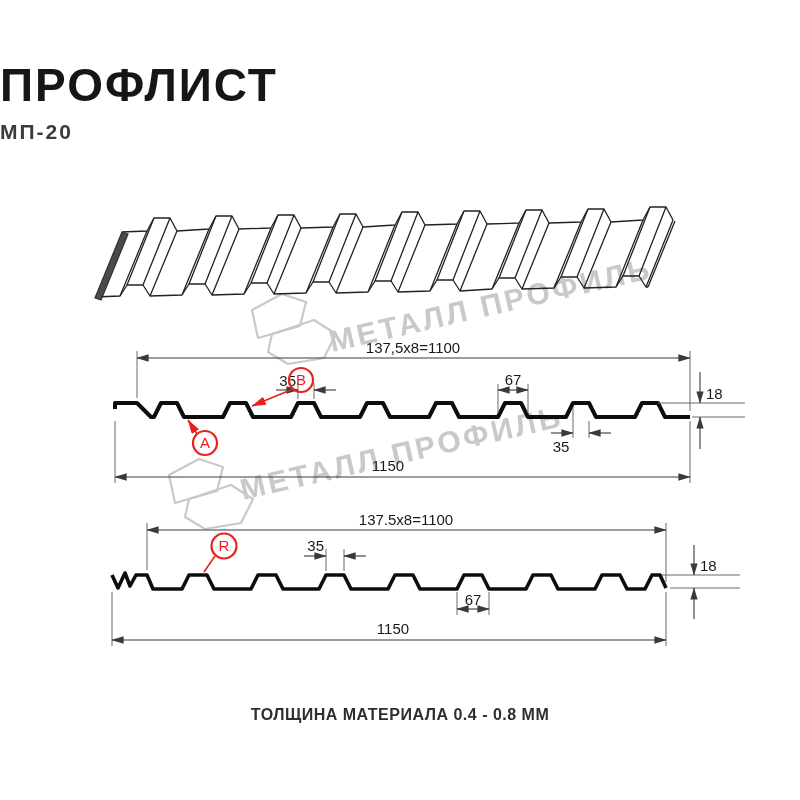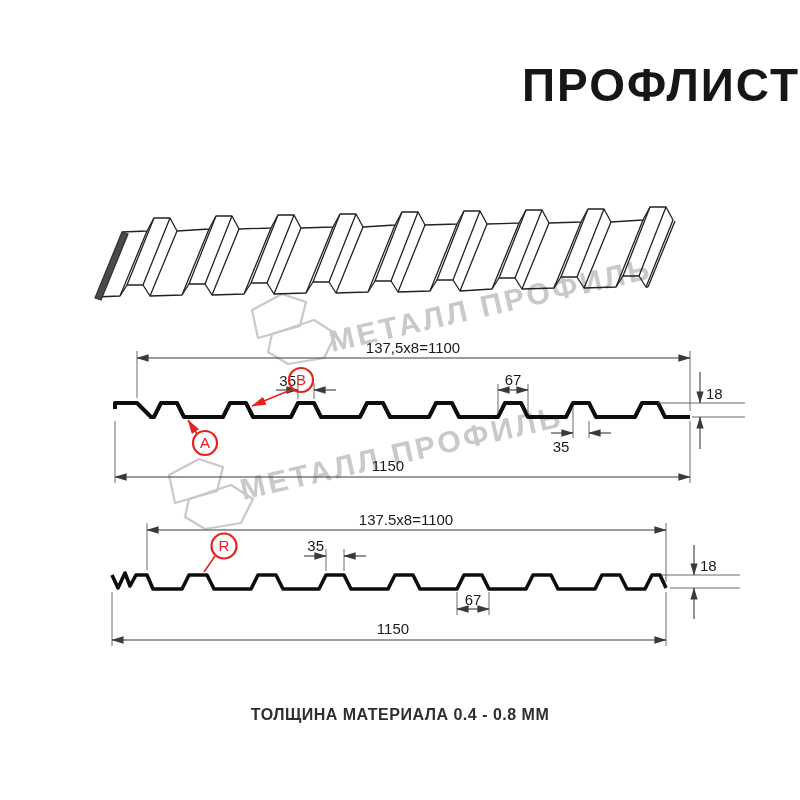--- a/index.html
+++ b/index.html
@@ -1,35 +1,36 @@
 <!DOCTYPE html>
 <html><head>
 <meta charset="utf-8">
 <style>
   html,body{margin:0;padding:0;background:#ffffff;}
   .page{position:relative;width:800px;height:800px;background:#ffffff;overflow:hidden;
         font-family:"Liberation Sans",sans-serif;}
-  .hdr{position:absolute;top:58px;left:0;width:800px;text-align:right;}
+  .hdr{position:absolute;top:58px;left:0;width:800px;text-align:left;}
   .hdr h1{margin:0;font-size:46px;font-weight:bold;letter-spacing:2px;color:#161616;}
   .hdr .sub{margin-top:8px;font-size:21px;letter-spacing:2px;color:#3c3c3c;font-weight:bold;}
   .ftr{position:absolute;top:706px;left:0;width:800px;text-align:center;
        font-size:16px;letter-spacing:.5px;color:#2e2e2e;font-weight:bold;}
   svg.art{position:absolute;left:0;top:0;}
   .dimtxt{font-family:"Liberation Sans",sans-serif;font-size:15px;fill:#1a1a1a;}
   .badge{font-family:"Liberation Sans",sans-serif;font-size:15px;fill:#e8211c;}
   .wm{font-family:"Liberation Sans",sans-serif;font-size:30px;font-weight:bold;
       letter-spacing:3px;fill:#c9c9c9;}
 </style>
 </head>
 <body>
 
 <div class="page">
 
   <div class="hdr">
     <h1>ПРОФЛИСТ</h1>
+    <div class="sub">МП-20</div>
   </div>
 
   <svg class="art" width="800" height="800" viewBox="0 0 800 800">
     <defs>
       <marker id="arr" viewBox="0 0 10 6" refX="9.6" refY="3" markerWidth="11" markerHeight="6.6" orient="auto-start-reverse">
           <path d="M0 0 L10 3 L0 6 Z" fill="#3a3a3a"></path>
         </marker>
       <marker id="arrRed" viewBox="0 0 10 6" refX="9.6" refY="3" markerWidth="9" markerHeight="5.4" orient="auto-start-reverse">
           <path d="M0 0 L10 3 L0 6 Z" fill="#e8211c"></path>
         </marker>

